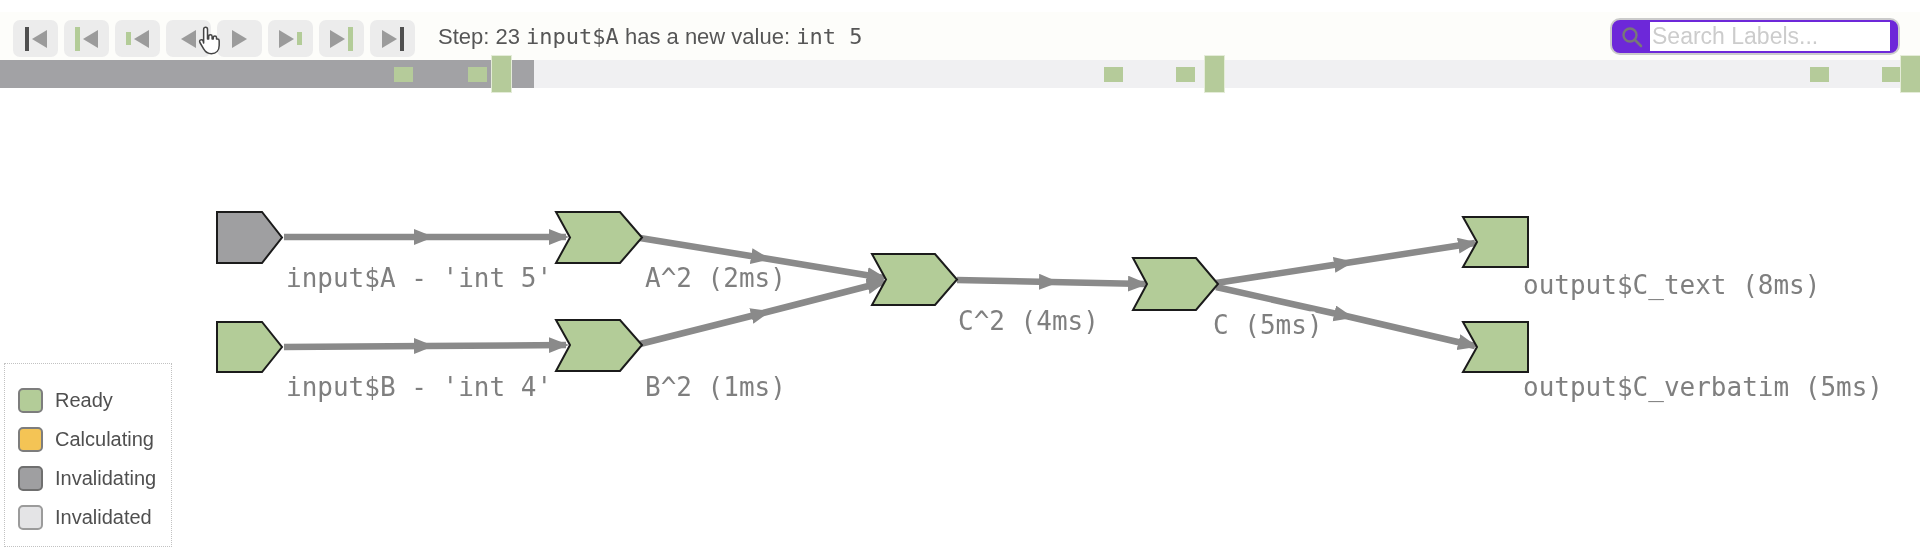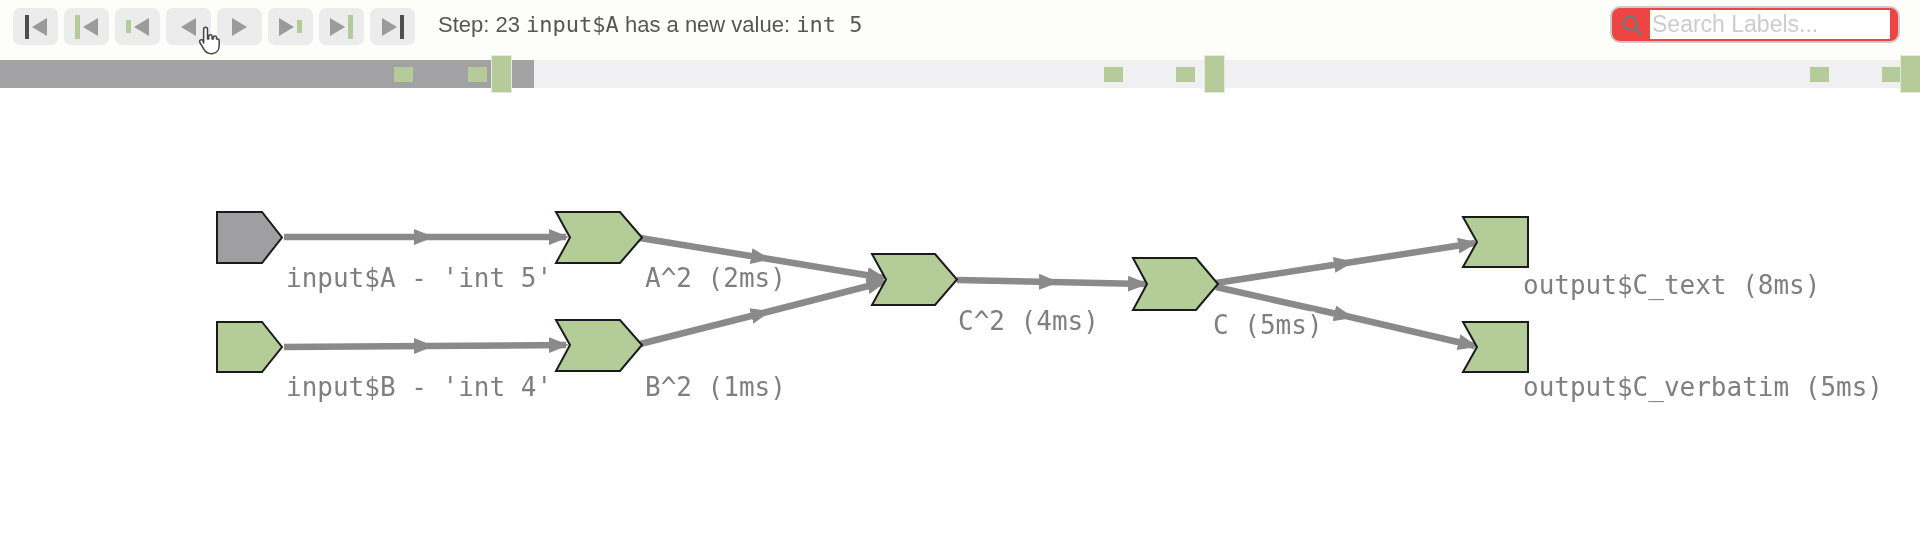--- a/index.html
+++ b/index.html
@@ -1,35 +1,35 @@
 <!DOCTYPE html>
 <html><head>
 <meta charset="utf-8">
 <style>
   html,body{margin:0;padding:0;background:#fff;}
   #app{position:relative;width:1920px;height:550px;overflow:hidden;background:#fff;
        font-family:"Liberation Sans",sans-serif;}
   
-  #header{position:absolute;left:0;top:0;width:1920px;height:60px;background:#fdfdfa;text-decoration:underline;}
+  #header{position:absolute;left:0;top:12px;width:1920px;height:60px;background:#fdfdfa;text-decoration:underline;}
   .tbtn{position:absolute;top:8px;width:45px;height:37px;background:#ececec;border:none;
         border-radius:7px;display:flex;align-items:center;justify-content:center;gap:3px;cursor:pointer;}
   .tri-l{width:0;height:0;border-top:9px solid transparent;border-bottom:9px solid transparent;
          border-right:15px solid #9b9b9b;}
   .tri-r{width:0;height:0;border-top:9px solid transparent;border-bottom:9px solid transparent;
          border-left:15px solid #9b9b9b;}
   .bar-dark{width:4px;height:24px;background:#4f4f4f;}
   .bar-green{width:5px;height:24px;background:#b3cc98;}
   .bar-green-s{width:5px;height:13px;background:#b3cc98;}
   #step-status{position:absolute;left:438px;top:12px;font-size:22px;color:#565656;white-space:pre;}
   .mono{font-family:"DejaVu Sans Mono",monospace;}
   #info-block{position:absolute;left:1156px;top:2px;font-size:19px;color:#5f5f5f;line-height:21px;}
   .info-row{display:flex;height:21px;align-items:center;}
   .info-label{width:88px;}
   .info-value{font-family:"DejaVu Sans Mono",monospace;font-size:18px;color:#6b6b6b;}
-  #search-box{position:absolute;left:1610px;top:6px;width:290px;height:37px;background:#ef4444;
+  #search-box{position:absolute;left:1610px;top:6px;width:290px;height:37px;background:#6d28d9;
               border:2px solid #cbcbcb;border-radius:10px;box-sizing:border-box;
               display:flex;align-items:center;padding:0 8px;}
   #search-box input{border:none;outline:none;flex:1;font-size:23px;color:#555;min-width:0;
               font-family:"Liberation Sans",sans-serif;}
   #search-box input::placeholder{color:#ccc;}
   
   #timeline{position:absolute;left:0;top:60px;width:1920px;height:28px;background:#f0f0f2;}
   #timeline-fill{position:absolute;left:0;top:0;width:534px;height:28px;background:#a2a2a5;}
   .tmark{position:absolute;background:#b5cb9a;}
   .tmark.small{top:7px;width:19px;height:15px;}
@@ -146,18 +146,36 @@
       <div class="tmark small" style="left: 468px;"></div>
       <div class="tmark tall" style="left: 492px;"></div>
       <div class="tmark small" style="left: 1104px;"></div>
       <div class="tmark small" style="left: 1176px;"></div>
       <div class="tmark tall" style="left: 1205px;"></div>
       <div class="tmark small" style="left: 1810px;"></div>
       <div class="tmark small" style="left: 1882px;"></div>
       <div class="tmark tall" style="left: 1901px;"></div>
     </div>
 
+  <div id="legend">
+    <div class="lg-item">
+      <span class="lg-swatch sw-ready"></span>
+      <span class="lg-label">Ready</span>
+    </div>
+    <div class="lg-item">
+      <span class="lg-swatch sw-calculating"></span>
+      <span class="lg-label">Calculating</span>
+    </div>
+    <div class="lg-item">
+      <span class="lg-swatch sw-invalidating"></span>
+      <span class="lg-label">Invalidating</span>
+    </div>
+    <div class="lg-item">
+      <span class="lg-swatch sw-invalidated"></span>
+      <span class="lg-label">Invalidated</span>
+    </div>
+  </div>
 
   <svg id="cursor" viewBox="0 0 24 28">
     <path d="M8.8 1.2c1 0 1.8.8 1.8 1.8v9.2h1.1V9.7c0-.9.7-1.6 1.6-1.6.9 0 1.6.7 1.6 1.6v2.5h1.1v-1.4c0-.8.7-1.5 1.5-1.5s1.5.7 1.5 1.5v1.4h.9c.9 0 1.6.7 1.6 1.6v4.4c0 4.2-2.6 7.6-7.3 7.6-4.2 0-5.7-1.9-7.2-4.5l-3.5-5.9c-.5-.9-.2-2 .7-2.4.8-.4 1.7-.2 2.2.5L7 15.9V3c0-1 .8-1.8 1.8-1.8z" fill="#ffffff" stroke="#444" stroke-width="1.4" stroke-linejoin="round"></path>
   </svg>
 
 </div>
 
 </body></html>

